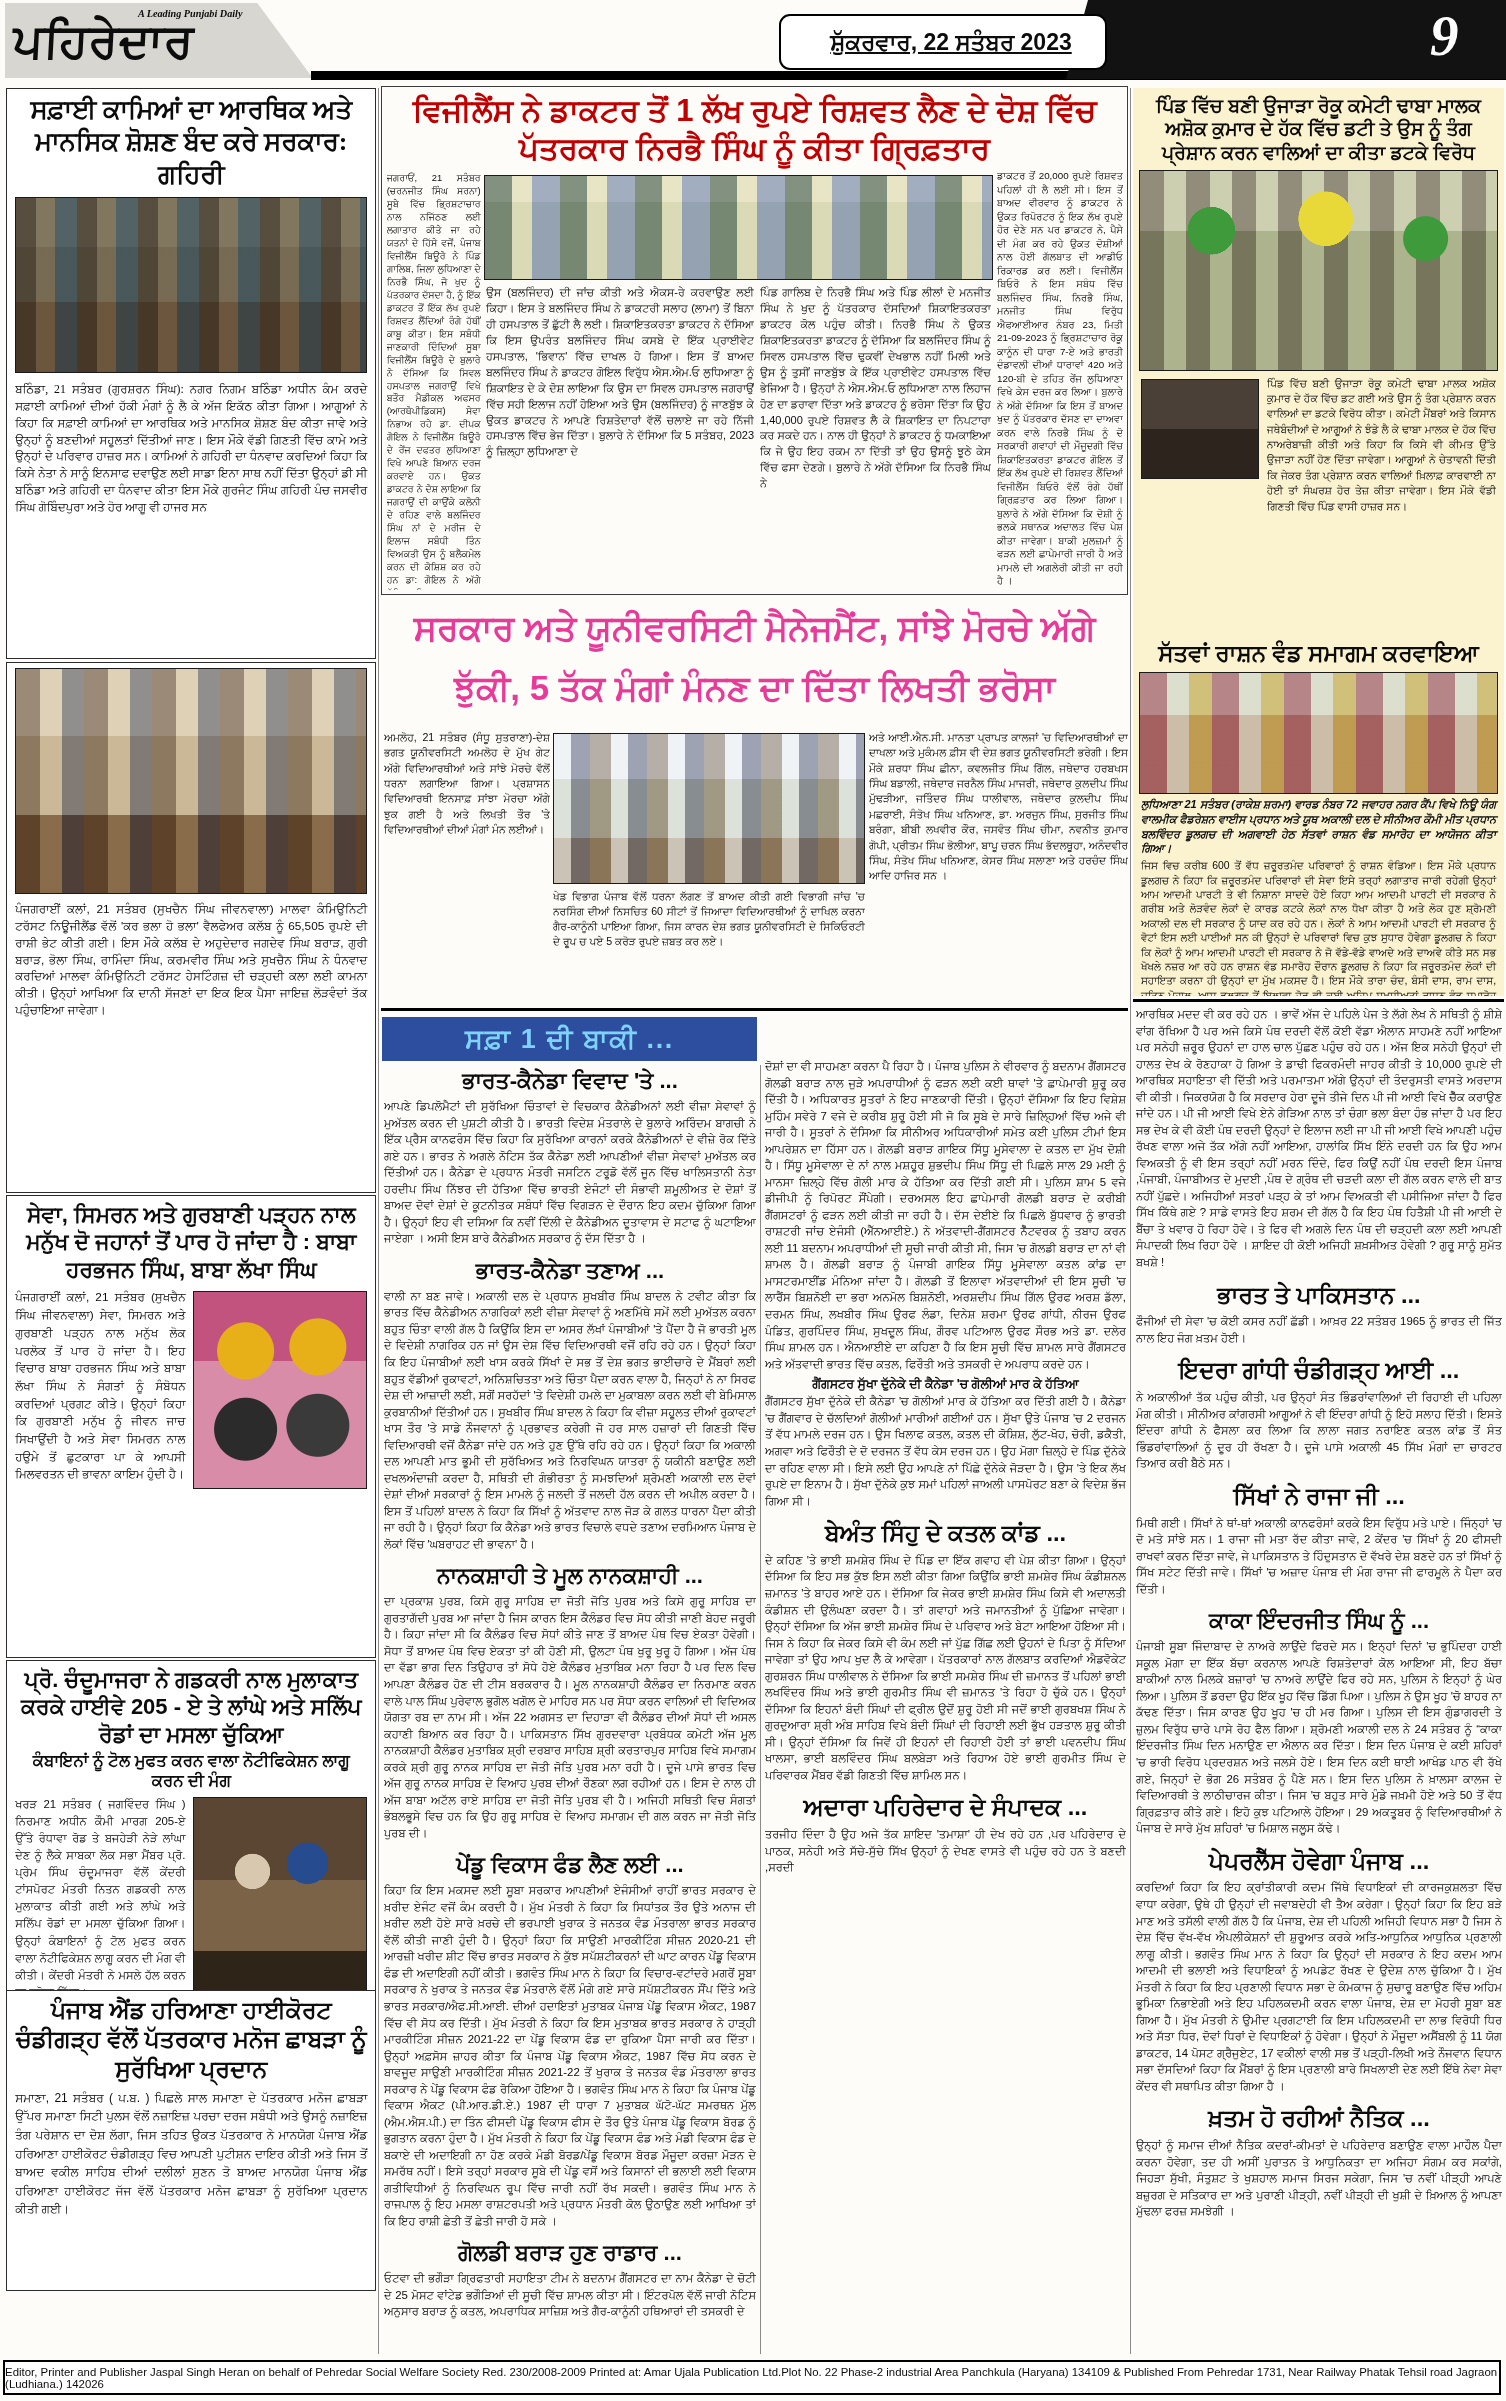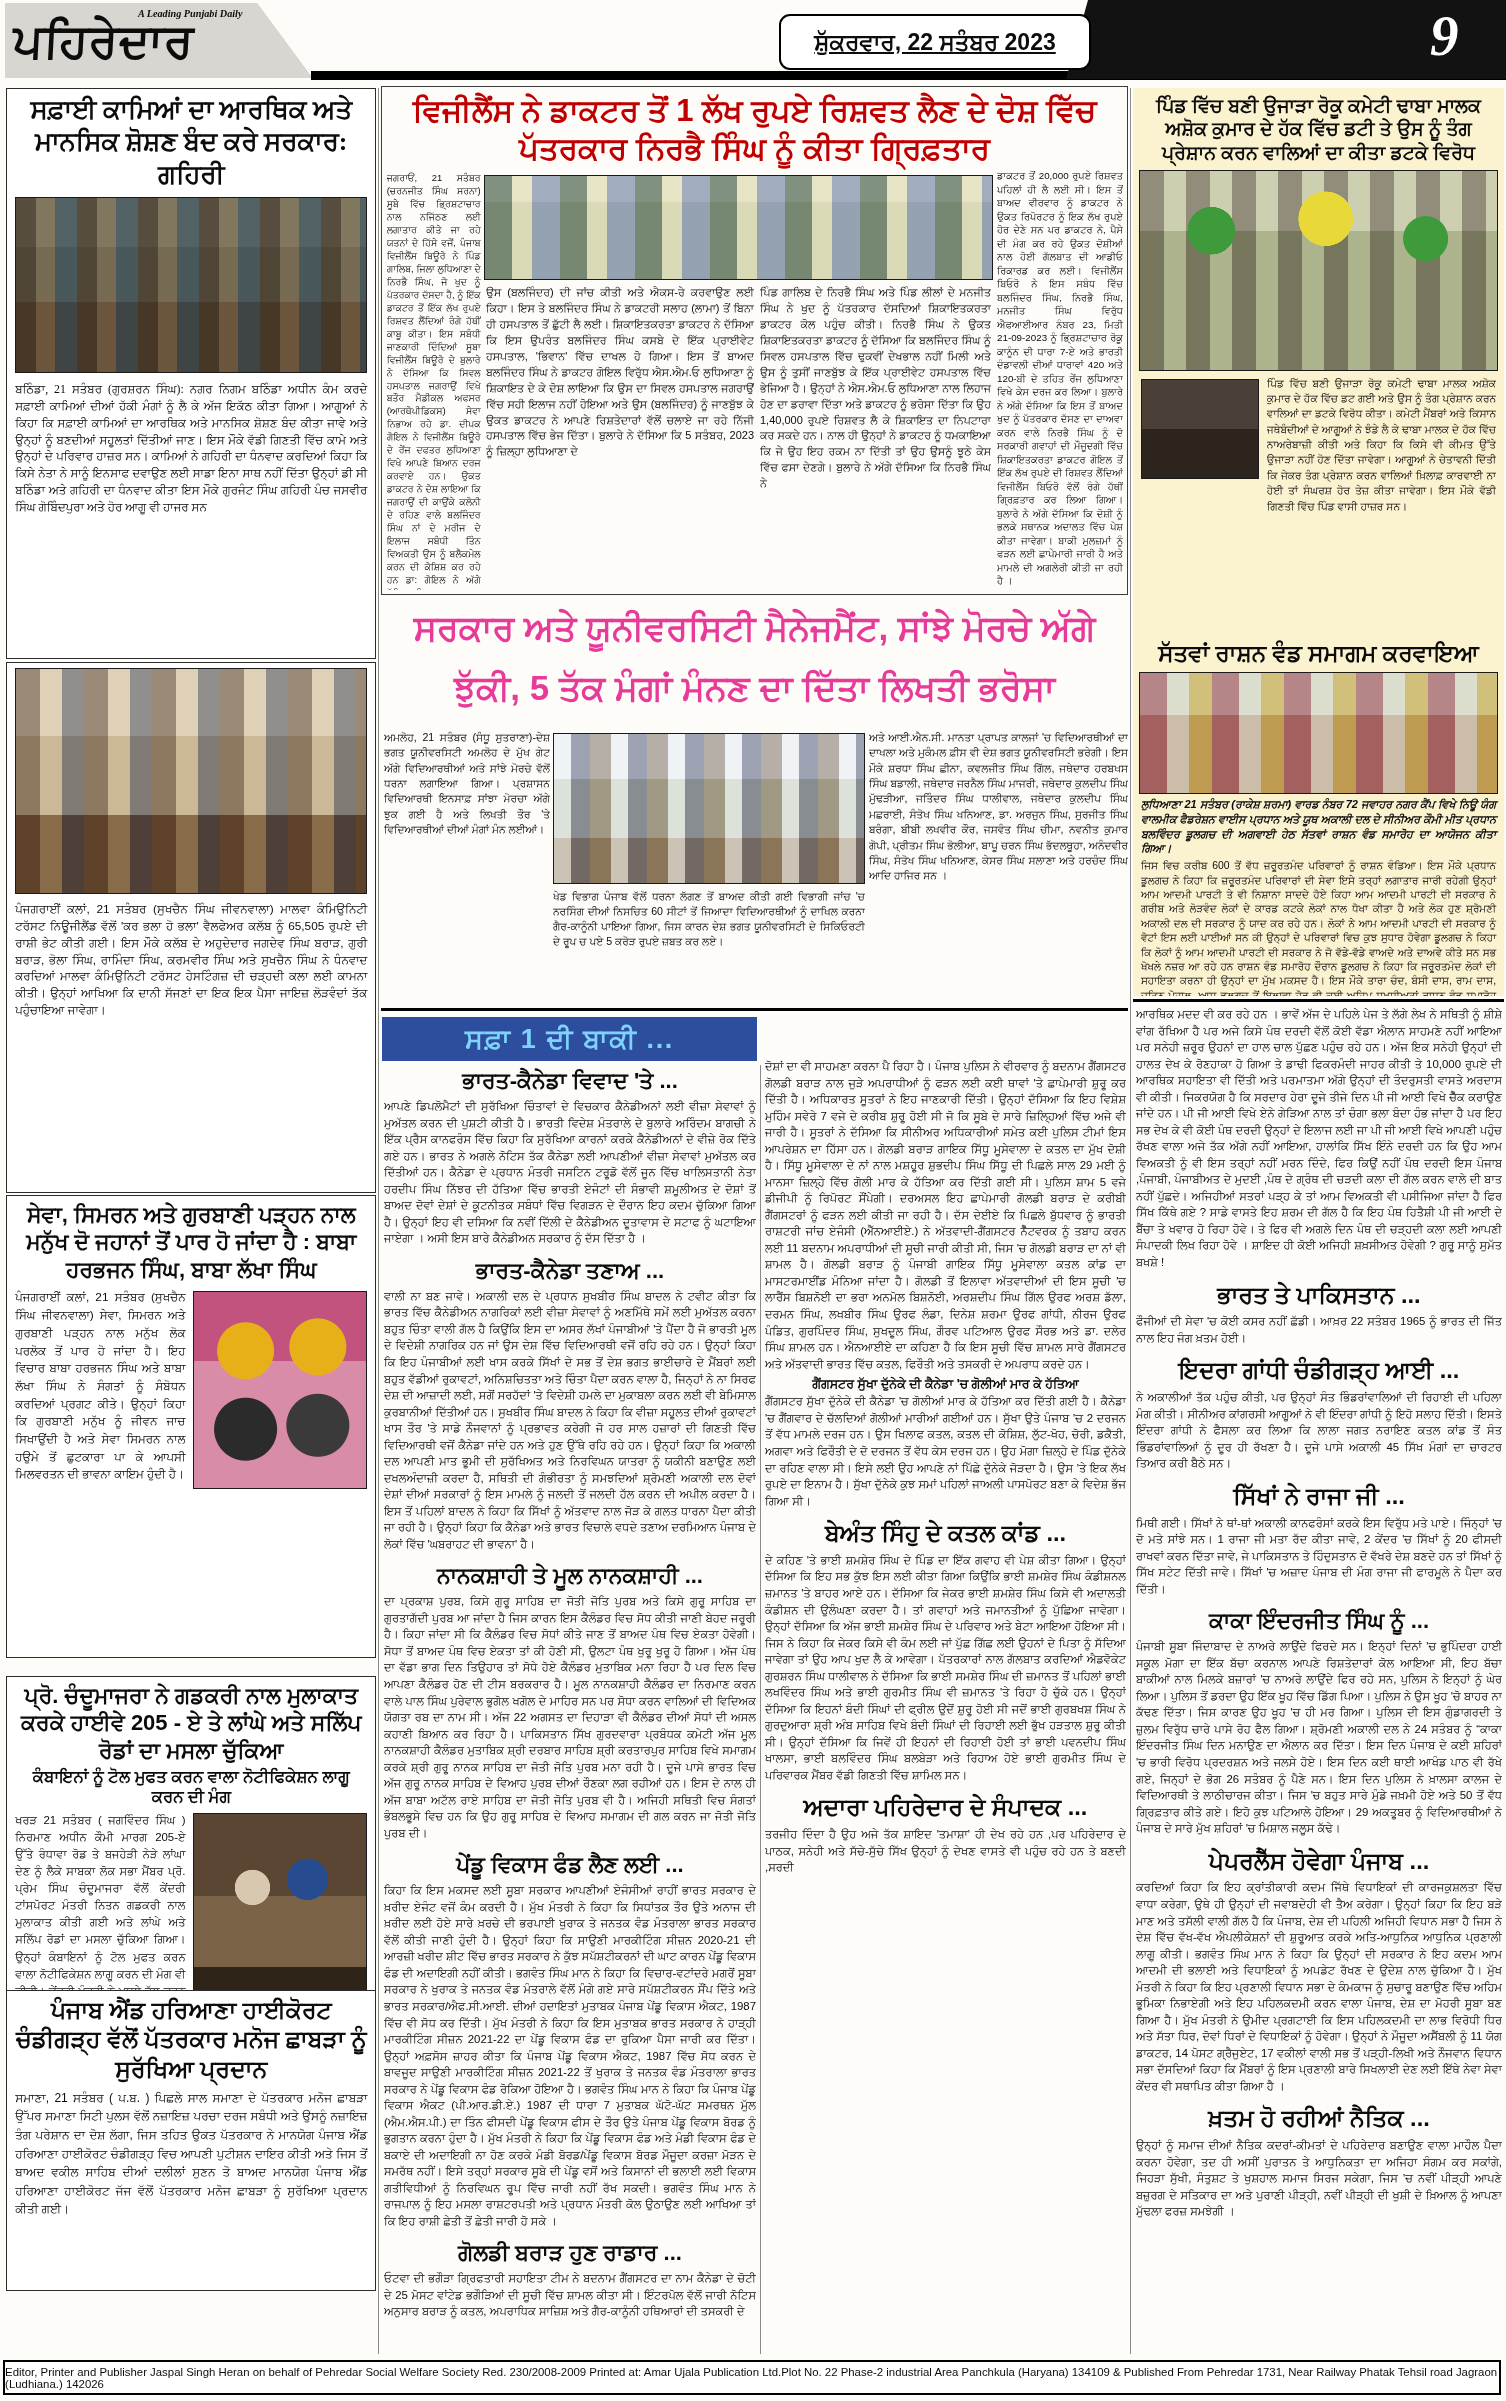--- a/index.html
+++ b/index.html
@@ -14,21 +14,21 @@
               clip-path:polygon(0 0,82% 0,100% 100%,0 100%);}
   .tagline{left:138px;top:7.9px;font-family:"Liberation Serif","DejaVu Serif",serif;
            font-style:italic;font-weight:bold;font-size:10.2px;}
   .mast-text{left:12.6px;top:12.6px;font-size:47px;font-weight:bold;letter-spacing:0.8px;
              transform:skewX(-3deg);}
   .hdr-rule{left:311px;top:71px;width:1196px;height:9.4px;background:#000;}
   .page-black{left:1066px;top:0;width:440px;height:79px;background:#121212;
               clip-path:polygon(5% 0,100% 0,100% 100%,0 100%);}
   .date-box{left:779px;top:14px;width:308px;height:52px;background:#fff;border:2.4px solid #000;
             border-radius:11px;display:flex;align-items:center;justify-content:center;
-            font-size:23px;font-weight:bold;text-decoration:underline;z-index:3;}
+            font-size:23px;font-weight:bold;text-decoration:underline;z-index:3;padding-left:16px;}
   .page-num{left:1430px;top:3.1px;font-size:57px;color:#fff;font-weight:bold;
             font-family:"Liberation Serif","DejaVu Serif",serif;font-style:italic;}
   
   .vsep{width:0.8px;background:#8a8a8a;}
   .hsep{background:#000;}
   
   .artbox{border:1.2px solid #2c2c2c;box-sizing:border-box;background:#fff;overflow:hidden;}
   .a-head{font-weight:bold;text-align:center;padding:4.7px 7.9px 1.6px;line-height:1.25;}
   .a-body{padding:3.1px 7.9px;line-height:1.42;}
   
@@ -107,21 +107,21 @@
   </div>
 
   <div class="abs artbox" style="left:6.3px;top:1195px;width:370px;height:463px;">
     <div class="a-head" style="font-size:22px;">ਸੇਵਾ, ਸਿਮਰਨ ਅਤੇ ਗੁਰਬਾਣੀ ਪੜ੍ਹਨ ਨਾਲ ਮਨੁੱਖ ਦੋ ਜਹਾਨਾਂ ਤੋਂ ਪਾਰ ਹੋ ਜਾਂਦਾ ਹੈ : ਬਾਬਾ ਹਰਭਜਨ ਸਿੰਘ, ਬਾਬਾ ਲੱਖਾ ਸਿੰਘ</div>
     <div style="padding:4.7px 7.9px;overflow:hidden;">
       <div class="photo p-babas" style="float:right;width:174px;height:198px;margin:1.6px 0 4.7px 7.9px;"></div>
       <div class="just" style="font-size:11.8px;line-height:1.5;">ਪੰਜਗਰਾਈਂ ਕਲਾਂ, 21 ਸਤੰਬਰ (ਸੁਖਚੈਨ ਸਿੰਘ ਜੀਵਨਵਾਲਾ) ਸੇਵਾ, ਸਿਮਰਨ ਅਤੇ ਗੁਰਬਾਣੀ ਪੜ੍ਹਨ ਨਾਲ ਮਨੁੱਖ ਲੋਕ ਪਰਲੋਕ ਤੋਂ ਪਾਰ ਹੋ ਜਾਂਦਾ ਹੈ। ਇਹ ਵਿਚਾਰ ਬਾਬਾ ਹਰਭਜਨ ਸਿੰਘ ਅਤੇ ਬਾਬਾ ਲੱਖਾ ਸਿੰਘ ਨੇ ਸੰਗਤਾਂ ਨੂੰ ਸੰਬੋਧਨ ਕਰਦਿਆਂ ਪ੍ਰਗਟ ਕੀਤੇ। ਉਨ੍ਹਾਂ ਕਿਹਾ ਕਿ ਗੁਰਬਾਣੀ ਮਨੁੱਖ ਨੂੰ ਜੀਵਨ ਜਾਚ ਸਿਖਾਉਂਦੀ ਹੈ ਅਤੇ ਸੇਵਾ ਸਿਮਰਨ ਨਾਲ ਹਉਮੇ ਤੋਂ ਛੁਟਕਾਰਾ ਪਾ ਕੇ ਆਪਸੀ ਮਿਲਵਰਤਨ ਦੀ ਭਾਵਨਾ ਕਾਇਮ ਹੁੰਦੀ ਹੈ।</div>
     </div>
   </div>
 
-  <div class="abs artbox" style="left:6.3px;top:1660px;width:370px;height:390px;margin-top:16px;">
+  <div class="abs artbox" style="left:6.3px;top:1660px;width:370px;height:390px;">
     <div class="a-head" style="font-size:22px;">ਪ੍ਰੋ. ਚੰਦੂਮਾਜਰਾ ਨੇ ਗਡਕਰੀ ਨਾਲ ਮੁਲਾਕਾਤ ਕਰਕੇ ਹਾਈਵੇ 205 - ਏ ਤੇ ਲਾਂਘੇ ਅਤੇ ਸਲਿੱਪ ਰੋਡਾਂ ਦਾ ਮਸਲਾ ਚੁੱਕਿਆ</div>
     <div class="a-head" style="font-size:16.5px;padding-top:0;">ਕੰਬਾਇਨਾਂ ਨੂੰ ਟੋਲ ਮੁਫਤ ਕਰਨ ਵਾਲਾ ਨੋਟੀਫਿਕੇਸ਼ਨ ਲਾਗੂ ਕਰਨ ਦੀ ਮੰਗ</div>
     <div style="padding:3.1px 7.9px;overflow:hidden;">
       <div class="photo p-meet" style="float:right;width:174px;height:206px;margin:1.6px 0 4.7px 7.9px;"></div>
       <div class="just" style="font-size:11.4px;line-height:1.5;">ਖਰੜ 21 ਸਤੰਬਰ ( ਜਗਵਿੰਦਰ ਸਿੰਘ ) ਨਿਰਮਾਣ ਅਧੀਨ ਕੌਮੀ ਮਾਰਗ 205-ਏ ਉੱਤੇ ਰੰਧਾਵਾ ਰੋਡ ਤੇ ਬਜਹੇੜੀ ਨੇੜੇ ਲਾਂਘਾ ਦੇਣ ਨੂੰ ਲੈਕੇ ਸਾਬਕਾ ਲੋਕ ਸਭਾ ਮੈਂਬਰ ਪ੍ਰੋ. ਪ੍ਰੇਮ ਸਿੰਘ ਚੰਦੂਮਾਜਰਾ ਵੱਲੋਂ ਕੇਂਦਰੀ ਟਾਂਸਪੋਰਟ ਮੰਤਰੀ ਨਿਤਨ ਗਡਕਰੀ ਨਾਲ ਮੁਲਾਕਾਤ ਕੀਤੀ ਗਈ ਅਤੇ ਲਾਂਘੇ ਅਤੇ ਸਲਿੱਪ ਰੋਡਾਂ ਦਾ ਮਸਲਾ ਚੁੱਕਿਆ ਗਿਆ। ਉਨ੍ਹਾਂ ਕੰਬਾਇਨਾਂ ਨੂੰ ਟੋਲ ਮੁਫਤ ਕਰਨ ਵਾਲਾ ਨੋਟੀਫਿਕੇਸ਼ਨ ਲਾਗੂ ਕਰਨ ਦੀ ਮੰਗ ਵੀ ਕੀਤੀ। ਕੇਂਦਰੀ ਮੰਤਰੀ ਨੇ ਮਸਲੇ ਹੱਲ ਕਰਨ ਦਾ ਭਰੋਸਾ ਦਿੱਤਾ।</div>
     </div>
   </div>
 
   <div class="abs artbox" style="left:6.3px;top:1990px;width:370px;height:301px;">
     <div class="a-head" style="font-size:23.6px;">ਪੰਜਾਬ ਐਂਡ ਹਰਿਆਣਾ ਹਾਈਕੋਰਟ ਚੰਡੀਗੜ੍ਹ ਵੱਲੋਂ ਪੱਤਰਕਾਰ ਮਨੋਜ ਛਾਬੜਾ ਨੂੰ ਸੁਰੱਖਿਆ ਪ੍ਰਦਾਨ</div>

